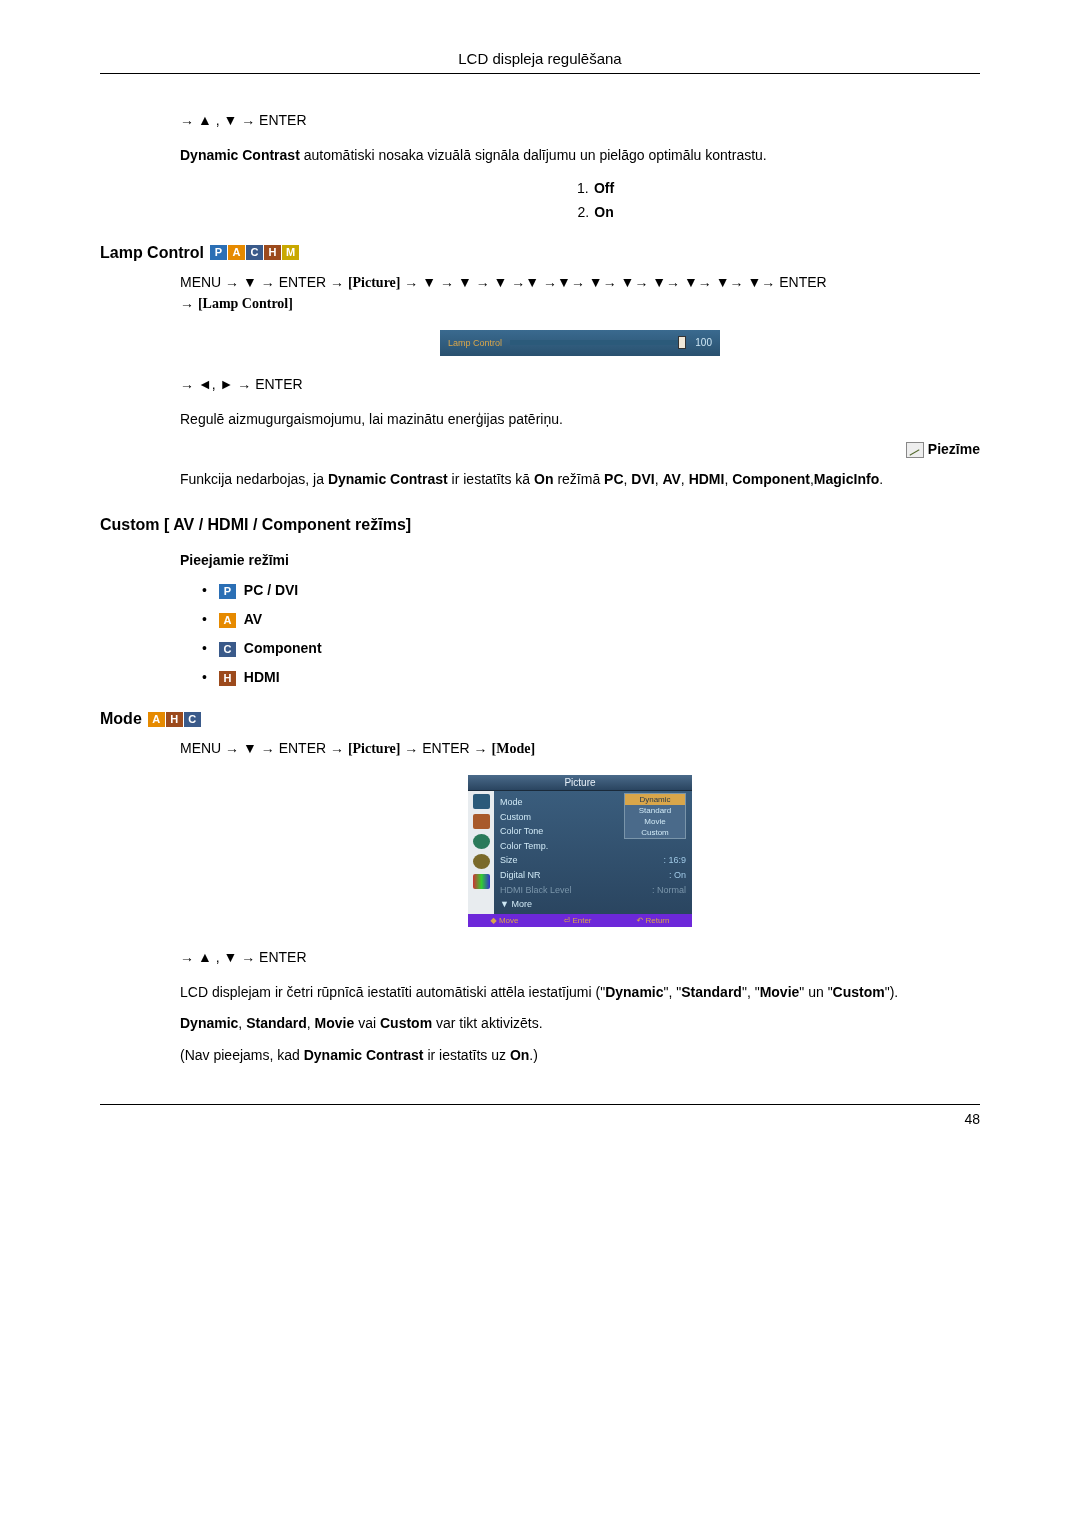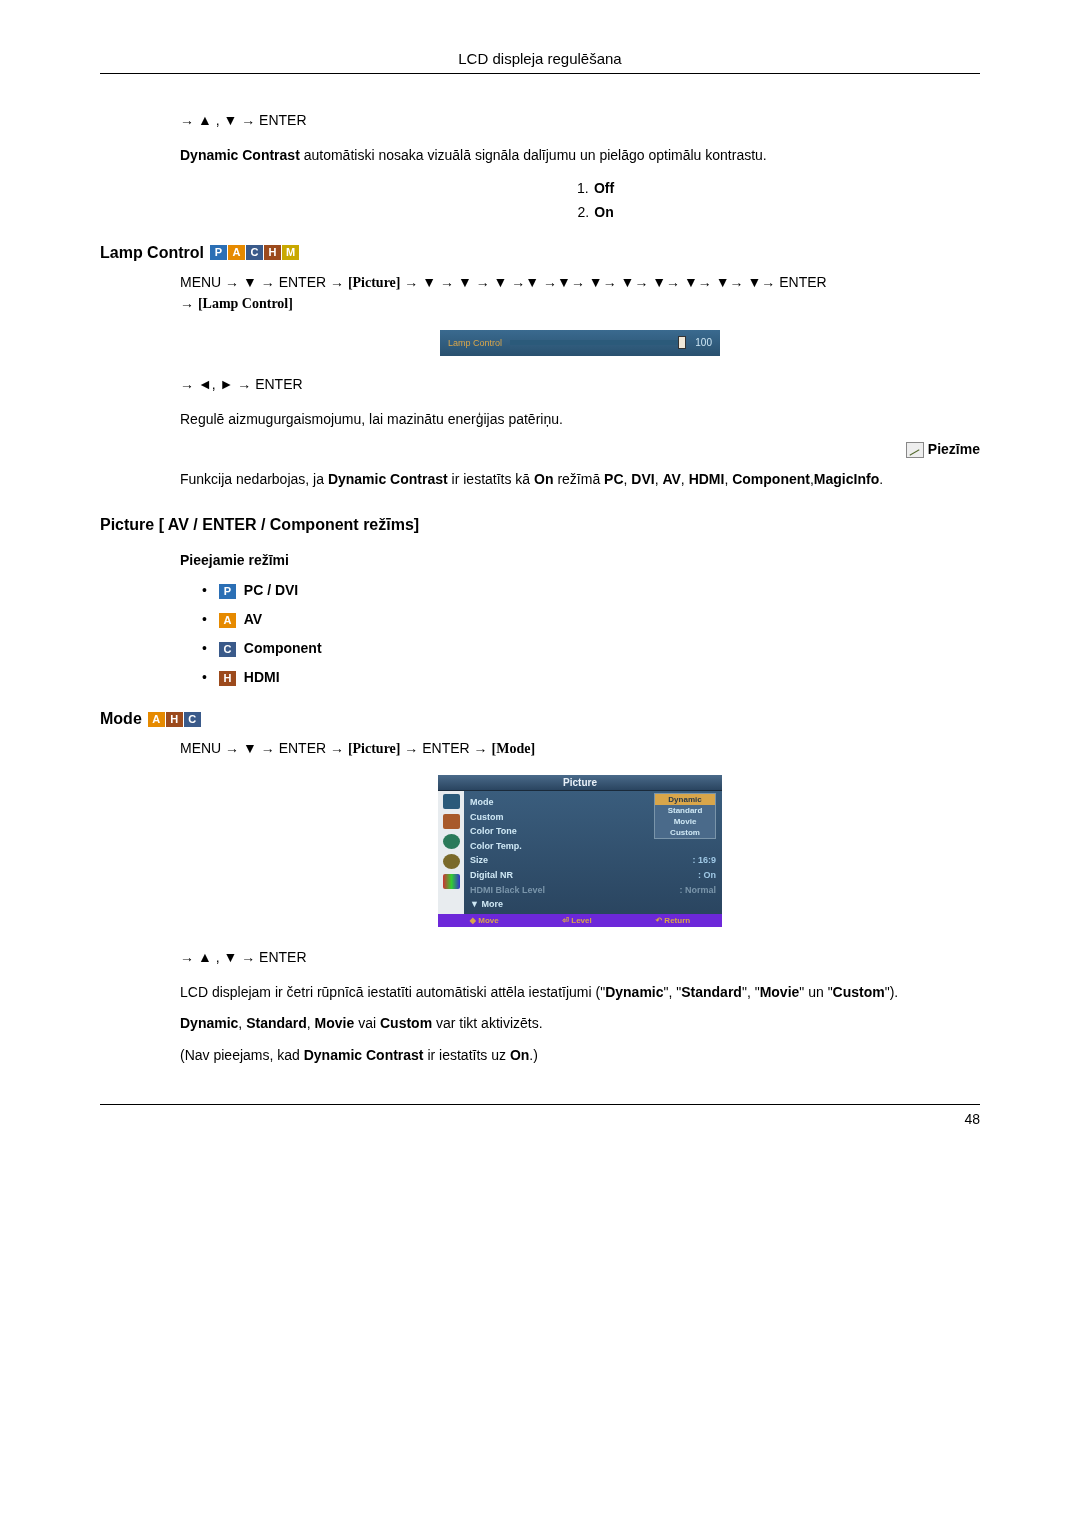--- a/index.html
+++ b/index.html
@@ -110,25 +110,24 @@
     width: 8px; height: 13px;
     background: #f0e8d8;
     border: 1px solid #333;
   }
   .ui-bar-val { color: #cfe8f5; font-size: 10px; width: 22px; text-align: right; }
   .bullet-list { list-style: none; padding-left: 22px; margin: 10px 0 24px 0; }
   .bullet-list li { margin: 12px 0; font-size: 14px; }
   .bullet-list li::before { content: "•"; margin-right: 12px; }
   .bullet-list .badge { margin-right: 4px; }
   .osd {
-    width: 284px;
+    width: 224px;
     margin: 1px auto 22px auto;
     font-size: 9px;
     color: #cfe8f5;
-    font-weight: bold;
   }
   .osd-title {
     background: linear-gradient(#4a6a8a, #2a4560);
     text-align: center;
     padding: 2px 0;
     color: #e8f0f8;
     font-size: 10px;
     border-bottom: 1px solid #1a2a3a;
   }
   .osd-body {
@@ -240,21 +239,21 @@
   <div class="para">Regulē aizmugurgaismojumu, lai mazinātu enerģijas patēriņu.</div>
 
   <div class="note-block">
     <span class="note-icon"></span><span class="note-label">Piezīme</span>
   </div>
   <div class="para" style="text-align: justify;">
     <span>Funkcija nedarbojas, ja </span><span class="bold">Dynamic Contrast</span><span> ir iestatīts kā </span><span class="bold">On</span><span> režīmā </span><span class="bold">PC</span>, <span class="bold">DVI</span>, <span class="bold">AV</span>, <span class="bold">HDMI</span>, <span class="bold">Component</span>,<span class="bold">MagicInfo</span>.
   </div>
 </div>
 
-<div class="section-h2">Picture [ AV / ENTER / Component režīms]</div>
+<div class="section-h2">Custom [ AV / HDMI / Component režīms]</div>
 <div class="content-indent">
   <div class="sub-h">Pieejamie režīmi</div>
   <ul class="bullet-list">
     <li><span class="badge badge-p">P</span> <span class="bold">PC / DVI</span></li>
     <li><span class="badge badge-a">A</span> <span class="bold">AV</span></li>
     <li><span class="badge badge-c">C</span> <span class="bold">Component</span></li>
     <li><span class="badge badge-h">H</span> <span class="bold">HDMI</span></li>
   </ul>
 </div>
 
@@ -317,21 +316,21 @@
         <div class="osd-dropdown">
           <div class="osd-dd-item sel">Dynamic</div>
           <div class="osd-dd-item">Standard</div>
           <div class="osd-dd-item">Movie</div>
           <div class="osd-dd-item">Custom</div>
         </div>
       </div>
     </div>
     <div class="osd-foot">
       <span>◆ Move</span>
-      <span>⏎ Level</span>
+      <span>⏎ Enter</span>
       <span>↶ Return</span>
     </div>
   </div>
 
   <div class="nav-line">→ ▲ , ▼ → ENTER</div>
 
   <div class="para">
     <span>LCD displejam ir četri rūpnīcā iestatīti automātiski attēla iestatījumi ("</span><span class="bold">Dynamic</span><span>", "</span><span class="bold">Standard</span><span>", "</span><span class="bold">Movie</span><span>" un "</span><span class="bold">Custom</span><span>").</span>
   </div>
 

